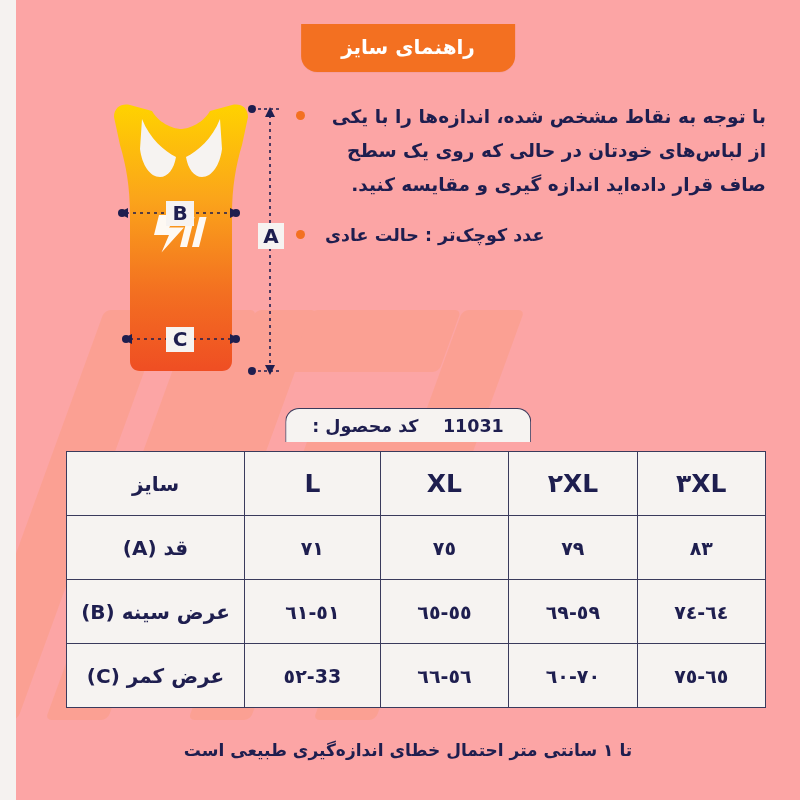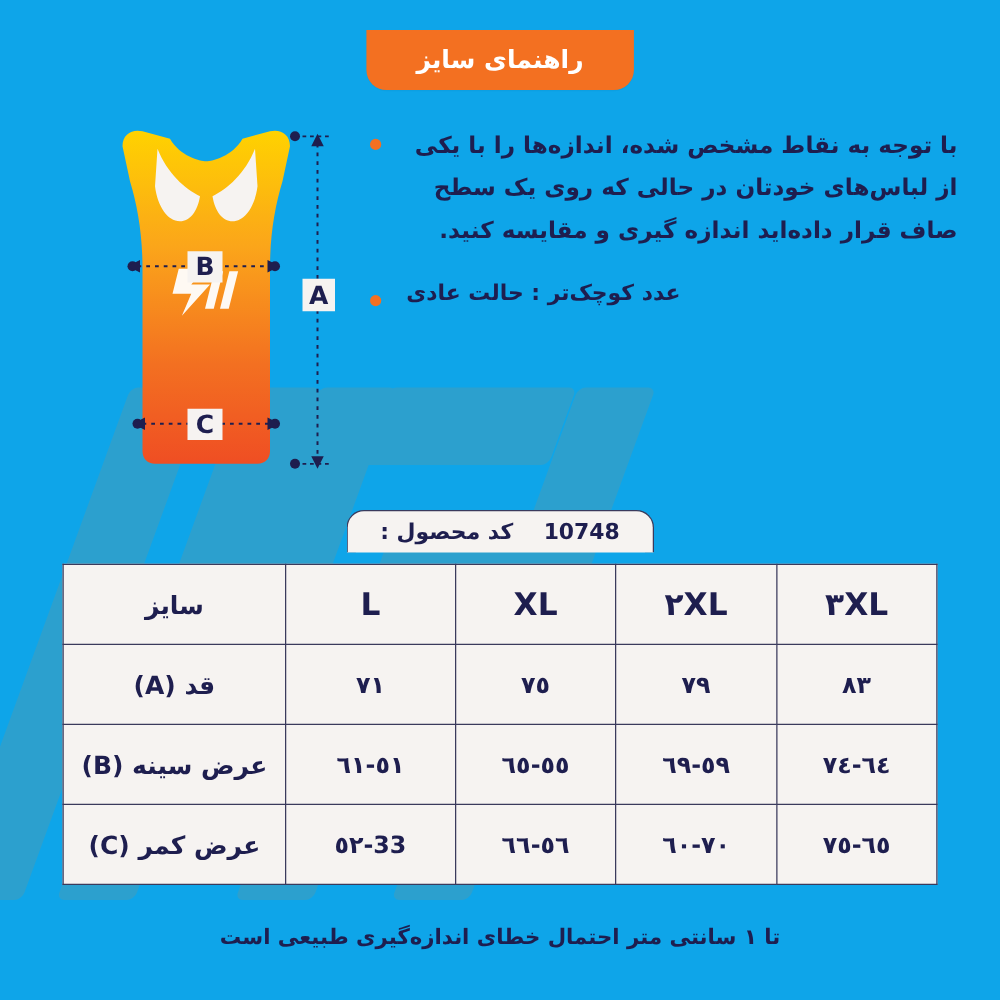--- a/index.html
+++ b/index.html
@@ -5,22 +5,23 @@
   html,body{margin:0;padding:0;}
   body{
     width:800px;height:800px;
     background:#f5f2f0;
     font-family:"DejaVu Sans","Liberation Sans",sans-serif;
     overflow:hidden;
     position:relative;
   }
   .page{
     position:absolute;inset:0;
-    background:#0ea5e9;
+    background:#fca5a5;
     overflow:hidden;
+    margin-left:16px;
   }
   
   .watermark{
     position:absolute;
     right:330px;top:300px;
     width:460px;height:430px;
     opacity:.13;
     pointer-events:none;
   }
   .wm-bar{
@@ -205,28 +206,28 @@
       <rect x="110" y="232" width="28" height="25" fill="#f6f3f1"></rect>
       <text class="meas-letter" x="124" y="251" text-anchor="middle">C</text>
     </svg>
   </div>
 
   <div class="bullets">
     <div class="bullet">
       <span class="dot"></span>
       <p>با توجه به نقاط مشخص شده، اندازه‌ها را با یکی از لباس‌های خودتان در حالی که روی یک سطح صاف قرار داده‌اید اندازه گیری و مقایسه کنید.</p>
     </div>
-    <div class="bullet small" style="margin-bottom:2px;align-items:center;">
+    <div class="bullet small" style="margin-bottom:2px;">
       <span class="dot"></span>
       <p>عدد کوچک‌تر : حالت عادی</p>
     </div>
   </div>
 
   <div class="code-tab">
-    <span class="num">10748</span>
+    <span class="num">11031</span>
     &nbsp;&nbsp;
     <span>کد محصول :</span>
   </div>
 
   <table class="size-table">
     <thead>
       <tr>
         <td class="v-navy">۳XL</td>
         <td class="v-navy">۲XL</td>
         <td class="v-navy">XL</td>

